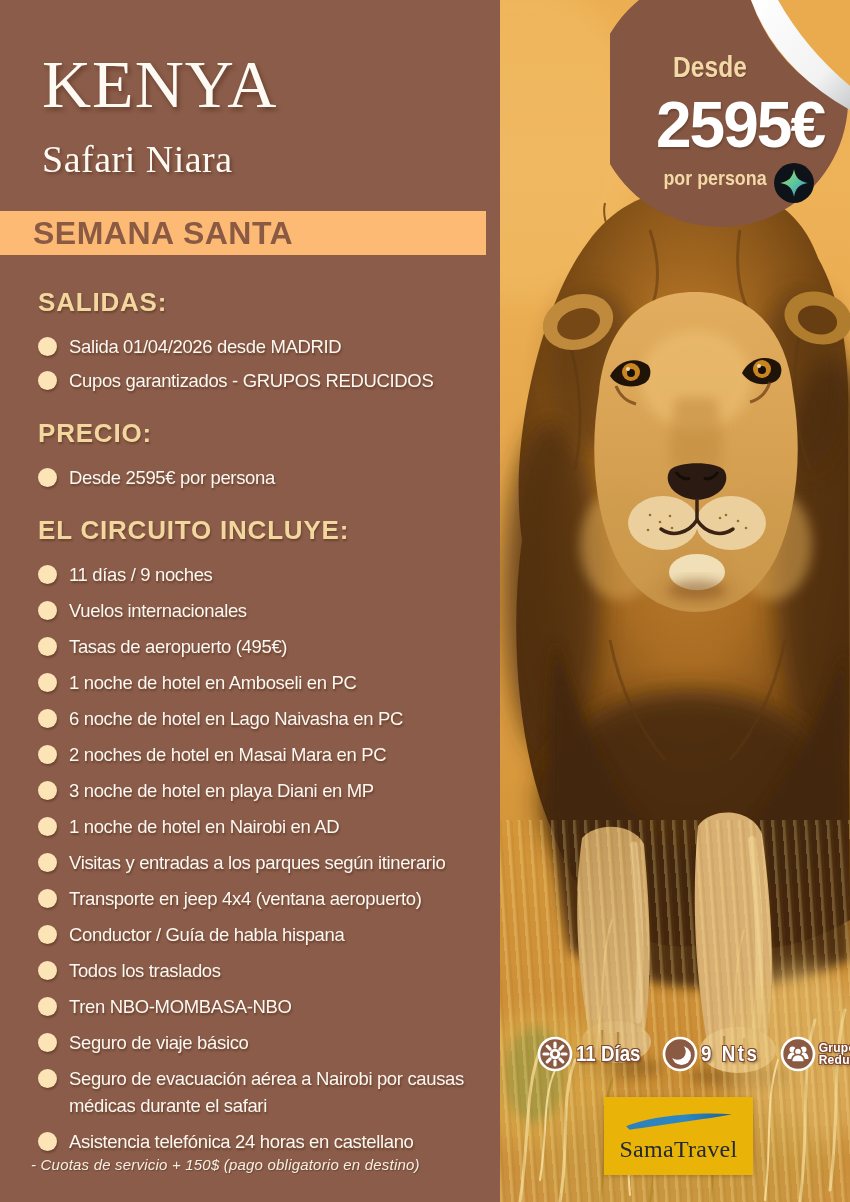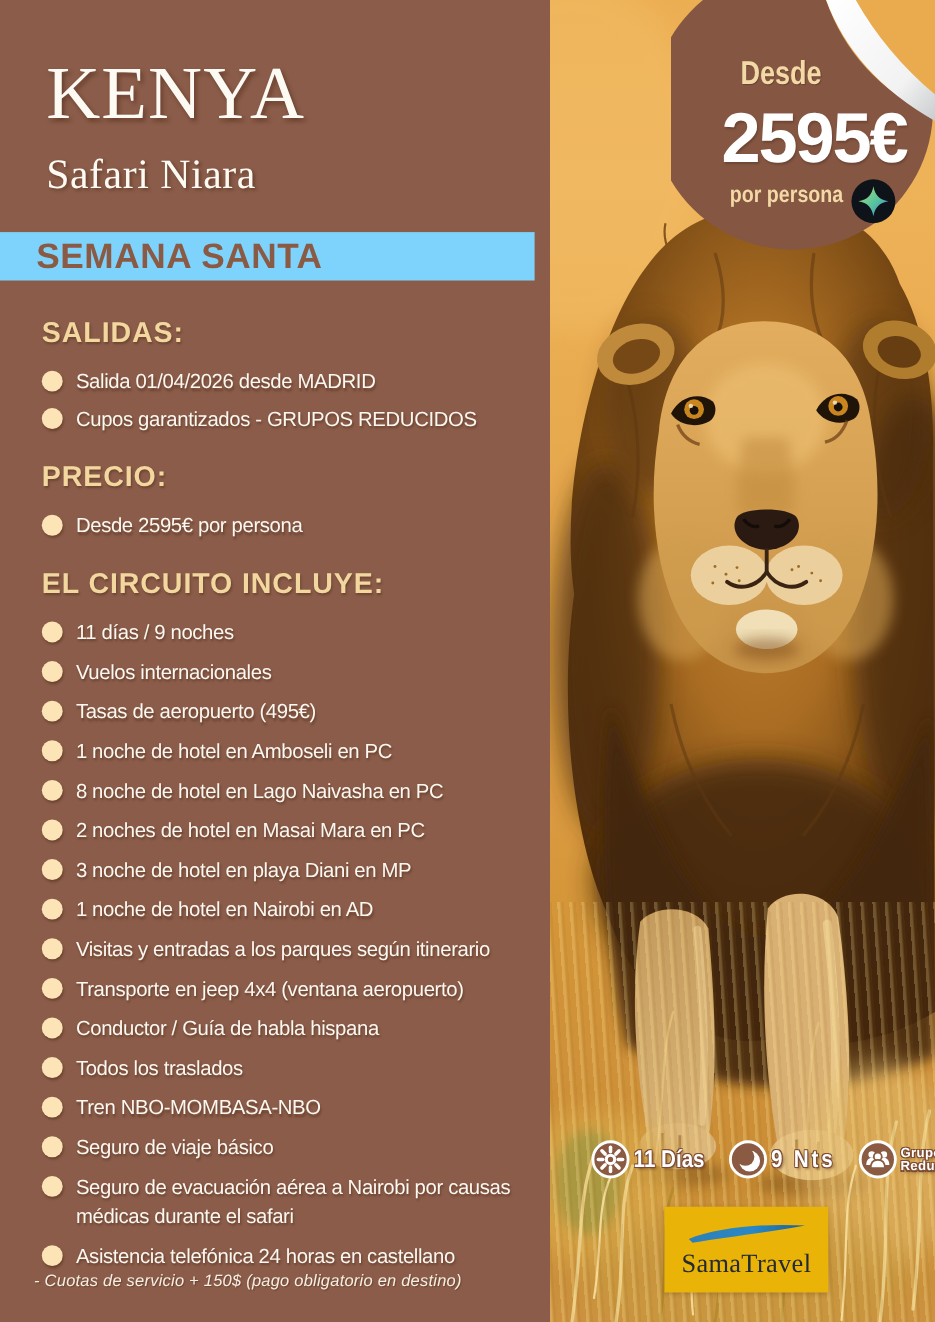--- a/index.html
+++ b/index.html
@@ -15,21 +15,21 @@
                     rgba(140,95,20,.10) 4px 6px,rgba(0,0,0,0) 6px 11px);}
   .lion{position:absolute;left:0;top:0;width:350px;height:1202px;display:block;}
 
   
   .title-block{position:absolute;left:42px;top:44px;color:#fdfaf4;}
   .title{font-family:"Liberation Serif",serif;font-size:68px;line-height:80px;letter-spacing:1px;
          text-shadow:2px 3px 4px rgba(61,25,8,.45);}
   .subtitle{font-family:"Liberation Serif",serif;font-size:38px;line-height:42px;margin-top:14px;
          letter-spacing:.5px;text-shadow:2px 2px 3px rgba(61,25,8,.4);}
 
-  .band{position:absolute;left:0;top:211px;width:486px;height:44px;background:#7dd3fc;
+  .band{position:absolute;left:0;top:211px;width:486px;height:44px;background:#fdba74;
         display:flex;align-items:center;padding-left:33px;box-sizing:border-box;}
   .band-text{color:#8a5a44;font-size:32px;font-weight:700;letter-spacing:.5px;}
 
   .content{position:absolute;left:38px;top:287px;width:466px;}
   .sec{margin:0 0 24px 0;}
   .sec-heading{color:#f2d79f;font-size:26px;font-weight:700;letter-spacing:.8px;line-height:30px;
         margin:0 0 16px 0;text-shadow:1px 2px 2px rgba(61,25,8,.35);}
   .li{display:flex;align-items:flex-start;margin-bottom:7px;color:#fbf7f1;font-size:18.5px;
         letter-spacing:-0.35px;line-height:27px;text-shadow:1px 2px 2px rgba(61,25,8,.4);}
   .incluye .li{margin-bottom:9px;}
@@ -290,21 +290,21 @@
             <span class="li-text">Tasas de aeropuerto (495€)</span>
           </div>
 
           <div class="li">
             <span class="dot"></span>
             <span class="li-text">1 noche de hotel en Amboseli en PC</span>
           </div>
 
           <div class="li">
             <span class="dot"></span>
-            <span class="li-text">8 noche de hotel en Lago Naivasha en PC</span>
+            <span class="li-text">6 noche de hotel en Lago Naivasha en PC</span>
           </div>
 
           <div class="li">
             <span class="dot"></span>
             <span class="li-text">2 noches de hotel en Masai Mara en PC</span>
           </div>
 
           <div class="li">
             <span class="dot"></span>
             <span class="li-text">3 noche de hotel en playa Diani en MP</span>

